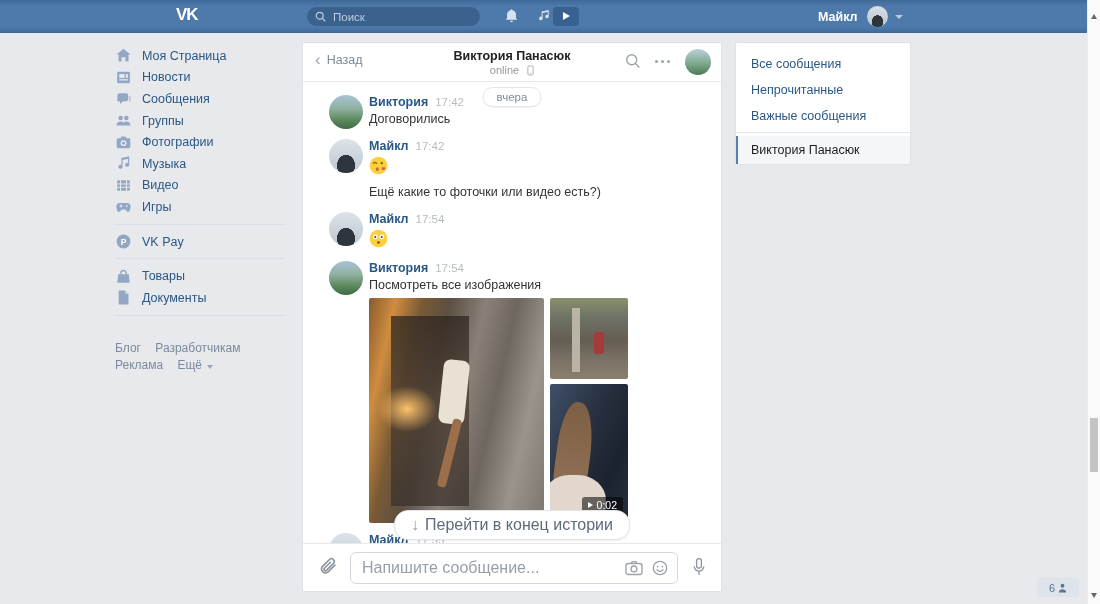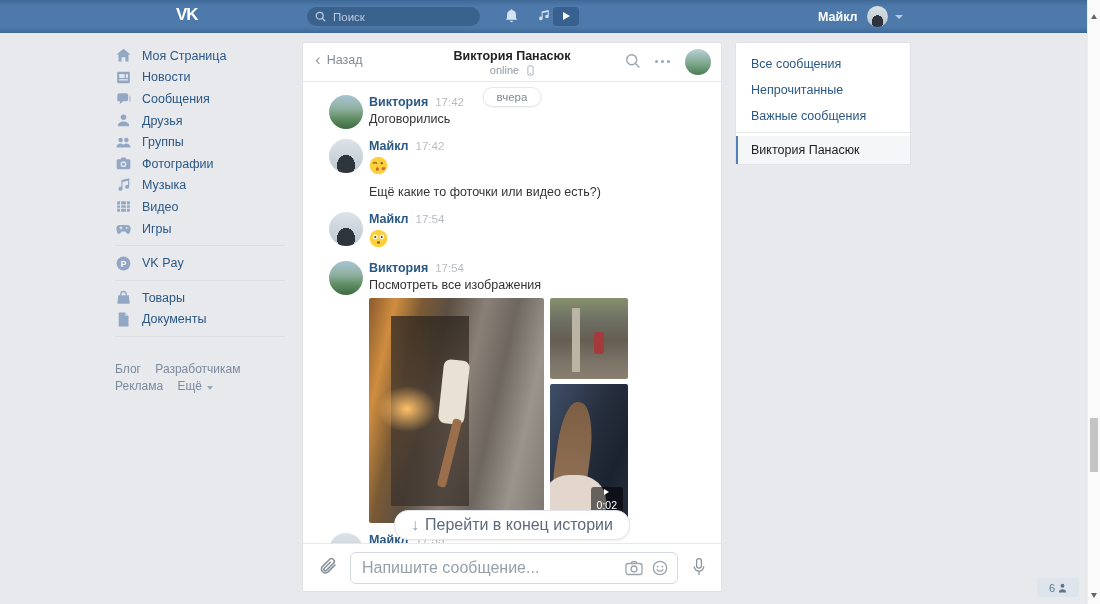--- a/index.html
+++ b/index.html
@@ -74,21 +74,21 @@
   .att .col{display:flex;flex-direction:column;margin-left:6px;}
   .att .small{width:78px;height:81px;border-radius:2px;position:relative;overflow:hidden;cursor:pointer;
     background:linear-gradient(180deg,#87906d 0%,#6e7164 26%,#655d52 52%,#7b7367 78%,#89806f 100%);}
   .small .fig2{position:absolute;left:44px;top:34px;width:10px;height:22px;background:#a5393c;border-radius:3px;}
   .small .pillar{position:absolute;left:22px;top:10px;width:8px;height:64px;background:#b9b4a4;}
   .att .vid{width:78px;height:139px;border-radius:2px;margin-top:5px;position:relative;overflow:hidden;cursor:pointer;
     background:linear-gradient(115deg,#40506a 0%,#27303f 42%,#1c2330 72%,#262e3d 100%);}
   .vid .hair{position:absolute;left:6px;top:18px;width:34px;height:110px;background:linear-gradient(180deg,#7d5f44,#95745a);border-radius:40% 50% 30% 40%;transform:rotate(8deg);}
   .vid .shirt{position:absolute;left:-6px;bottom:-8px;width:62px;height:56px;background:#e3d7cd;border-radius:40% 45% 0 0;}
   .vid-badge{position:absolute;right:5px;bottom:10px;background:rgba(0,0,0,.55);border-radius:3px;color:#fff;font-size:10.5px;
-    padding:2px 6px;display:flex;align-items:center;gap:4px;flex-direction:column;}
+    padding:2px 6px;display:flex;align-items:center;gap:4px;}
   .vid-badge .tri{width:0;height:0;border-left:5px solid #fff;border-top:3.5px solid transparent;border-bottom:3.5px solid transparent;}
 
   .jump{position:absolute;bottom:5px;left:50%;transform:translateX(-50%);background:#fff;border:1px solid #e1e5ea;border-radius:14px;
     padding:5px 16px;font-size:16px;color:#5d6b7a;box-shadow:0 1px 2px rgba(0,0,0,.07);cursor:pointer;white-space:nowrap;z-index:3;}
   .jump .ar{color:#93a1ad;margin-right:6px;}
 
   
   .composer{position:absolute;left:0;right:0;bottom:0;height:48px;border-top:1px solid #e7e8ec;display:flex;align-items:center;padding:0 14px;box-sizing:border-box;background:#fff;}
   .clip{cursor:pointer;flex:none;display:flex;}
   .field{flex:1;margin-left:12px;height:32px;border:1px solid #d3d9de;border-radius:6px;display:flex;align-items:center;padding:0 9px;box-sizing:border-box;}
@@ -166,29 +166,20 @@
       <span>Новости</span>
     </div>
     <div class="side-item">
       <span class="ic">
           <svg width="17" height="17" viewBox="0 0 16 16" fill="#92a7c4">
             <path d="M2.2 3h8.2a2 2 0 0 1 2 2v3.6a2 2 0 0 1-2 2H7.6l-3 2.5v-2.5h-2.4a0 0 0 0 1 0 0V5a2 2 0 0 1 2-2z"></path>
             <path d="M13.4 5.3a1.6 1.6 0 0 1 1.3 1.6v3.3l-1 1.3a5 5 0 0 1-.3-.9z" opacity=".65"></path>
           </svg>
         </span>
       <span>Сообщения</span>
-    </div>
-    <div class="side-item">
-      <span class="ic">
-          <svg width="17" height="17" viewBox="0 0 16 16" fill="#92a7c4">
-            <circle cx="8" cy="5" r="2.6"></circle>
-            <path d="M2.6 13.4c0-3 2.4-4.4 5.4-4.4s5.4 1.4 5.4 4.4z"></path>
-          </svg>
-        </span>
-      <span>Друзья</span>
     </div>
     <div class="side-item">
       <span class="ic">
           <svg width="17" height="17" viewBox="0 0 16 16" fill="#92a7c4">
             <circle cx="5.3" cy="5.6" r="2.1"></circle>
             <circle cx="10.7" cy="5.6" r="2.1"></circle>
             <path d="M1.4 12.8c0-2.5 1.9-3.8 3.9-3.8 1 0 2 .3 2.7 1 .7-.7 1.7-1 2.7-1 2 0 3.9 1.3 3.9 3.8z"></path>
           </svg>
         </span>
       <span>Группы</span>

